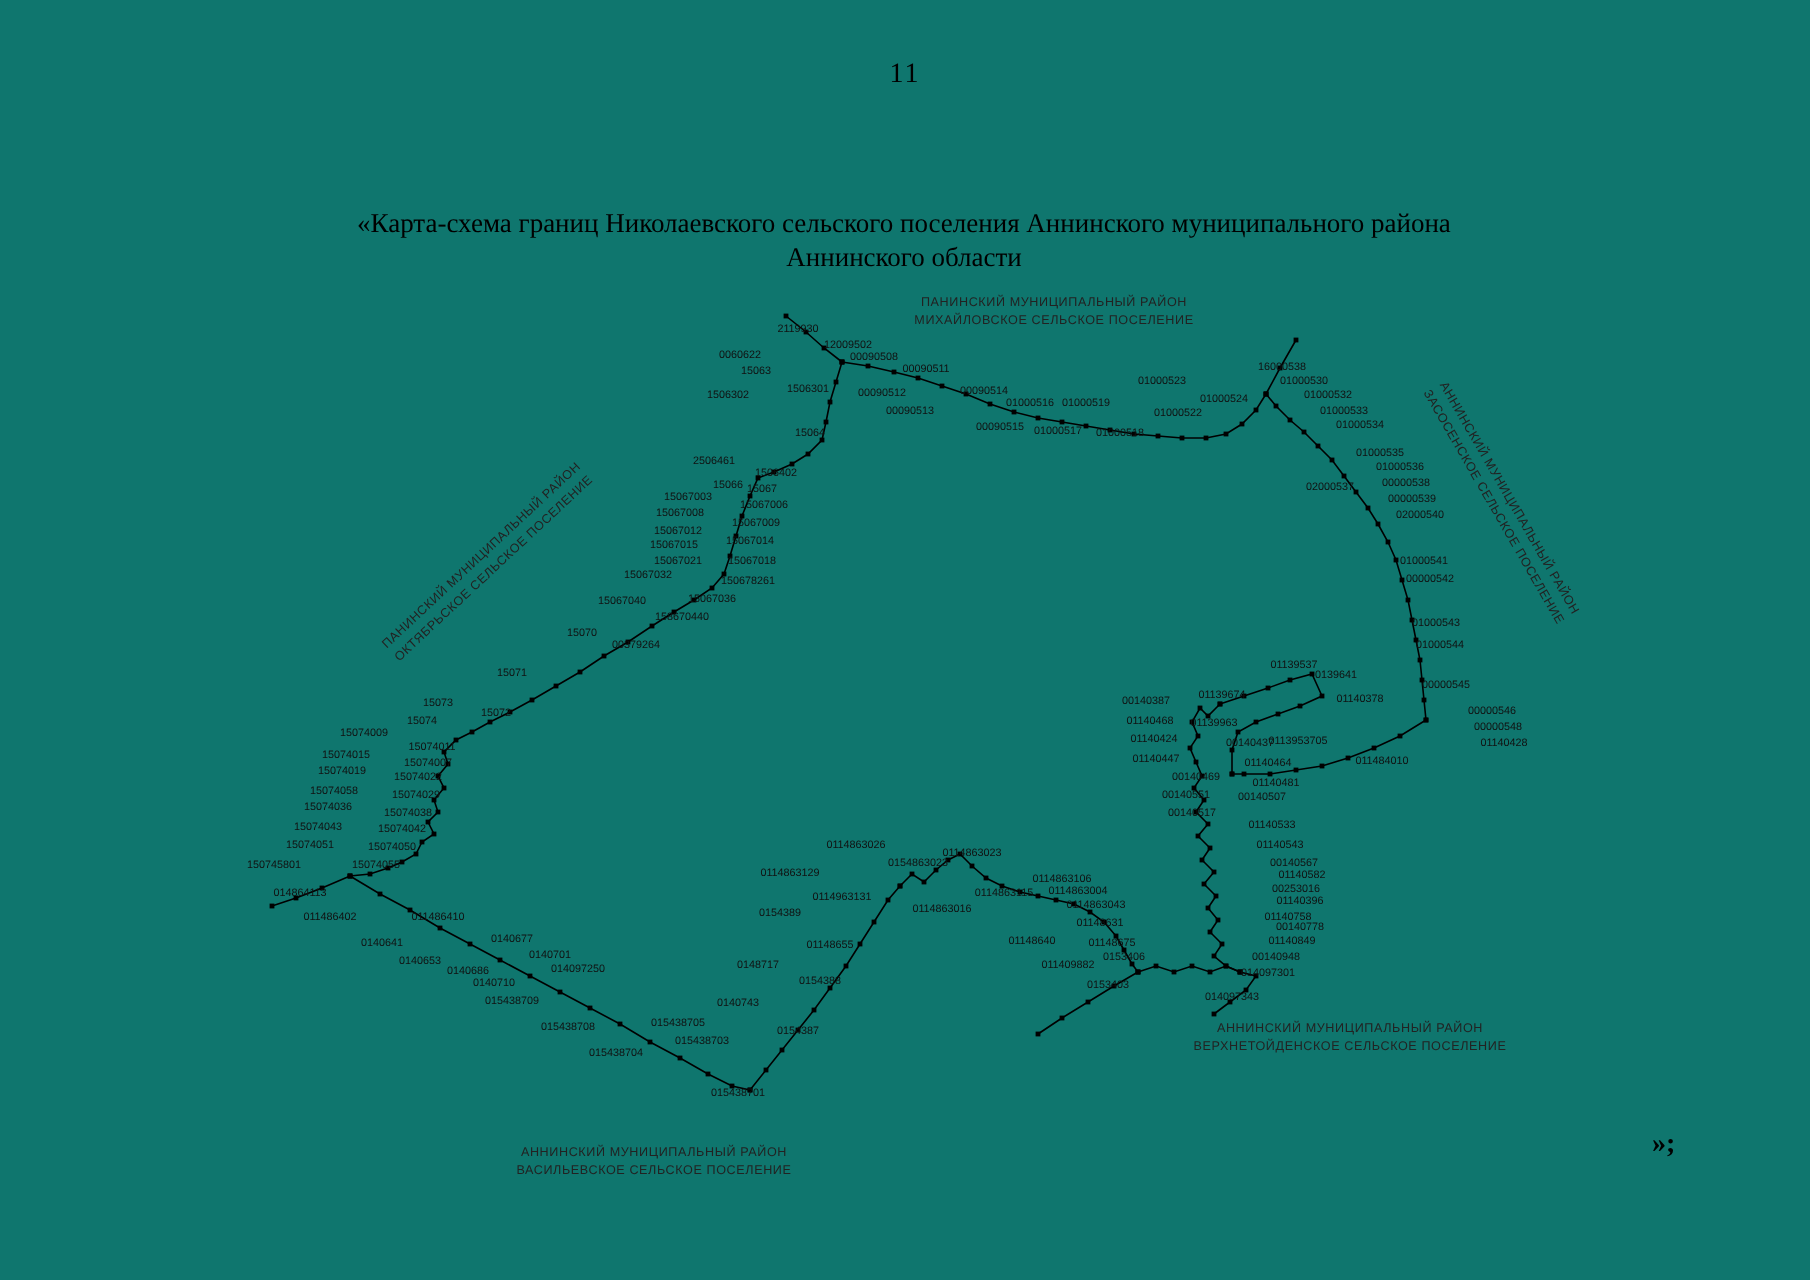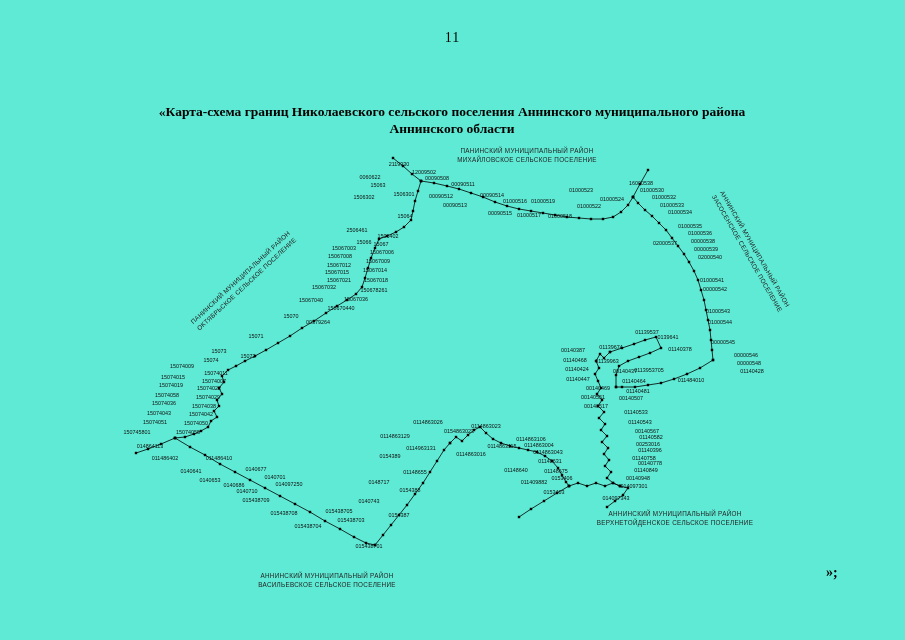--- a/index.html
+++ b/index.html
@@ -1,21 +1,21 @@
 <!DOCTYPE html>
 <html><head>
 <meta charset="utf-8">
 <style>
   html,body{margin:0;padding:0;background:#e8e8e8;}
-  #page{position:relative;width:905px;height:640px;background:#5eead4;overflow:hidden;
+  #page{position:relative;width:905px;height:640px;background:#0f766e;overflow:hidden;
         font-family:"Liberation Serif",serif;color:#000;}
   #page-number{position:absolute;top:30px;left:0;width:905px;text-align:center;
         font-size:14px;letter-spacing:1px;}
   #doc-title{position:absolute;top:103px;left:102px;width:700px;text-align:center;
-        font-weight:bold;font-size:13.5px;line-height:17px;}
+        font-weight:normal;font-size:13.5px;line-height:17px;}
   #closing-mark{position:absolute;top:565px;left:826px;font-size:14px;font-weight:bold;}
   #map-wrap{position:absolute;top:0;left:0;width:905px;height:640px;}
   svg{position:absolute;top:0;left:0;}
   .pt-label{font-family:"Liberation Sans",sans-serif;font-size:5.4px;fill:#111;}
   .region-label{font-family:"Liberation Sans",sans-serif;font-size:6.3px;fill:#222;letter-spacing:.3px;}
   polyline{fill:none;stroke:#000;stroke-width:0.8;}
   .dot{fill:#000;}
 </style>
 </head>
 <body>

